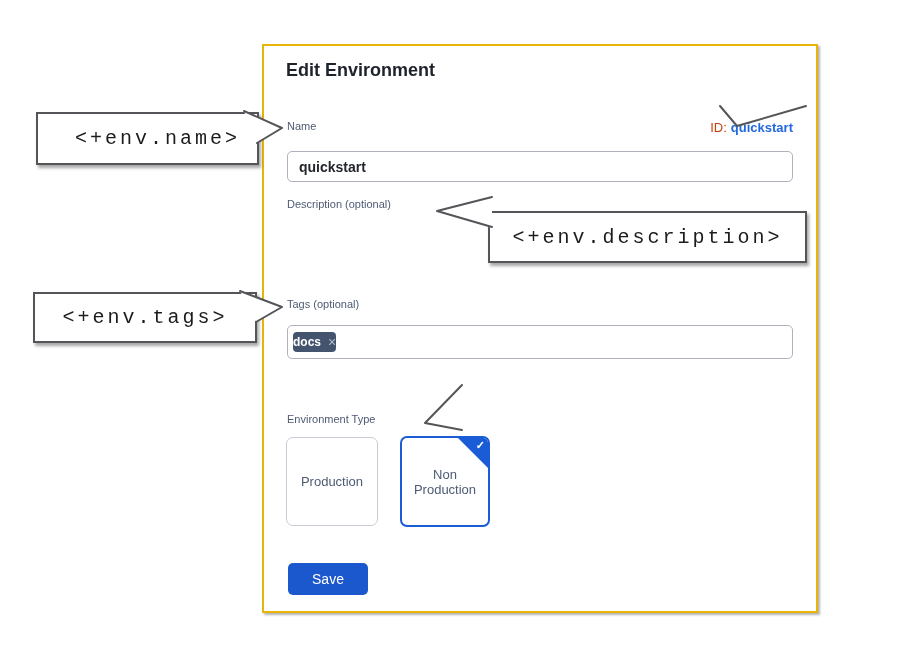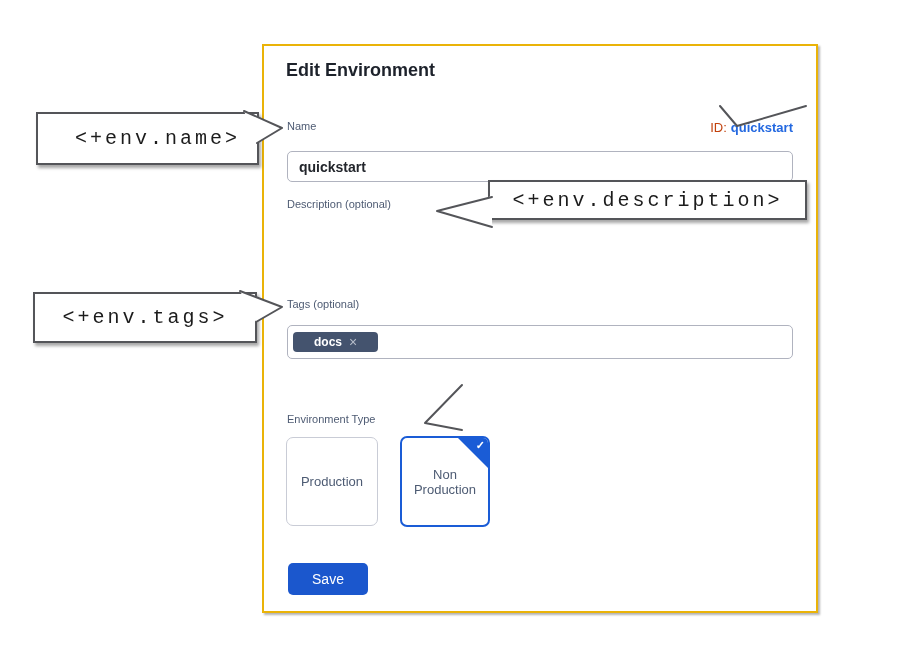--- a/index.html
+++ b/index.html
@@ -29,21 +29,21 @@
   .textarea-wrap{position:absolute;left:23px;top:173px;width:506px;height:66px;}
   .textarea{width:100%;height:100%;border:1px solid #b0b3bf;border-radius:5px;box-sizing:border-box;
             padding:8px 11px;font-size:14px;font-weight:600;color:#23262c;resize:none;outline:none;
             font-family:"Liberation Sans", sans-serif;background:#fff;}
   .resize-handle{position:absolute;right:3px;bottom:4px;}
 
   .tags-input{position:absolute;left:23px;top:279px;width:506px;height:34px;border:1px solid #b0b3bf;
               border-radius:5px;box-sizing:border-box;background:#fff;display:flex;align-items:center;
               padding:0 5px;cursor:text;}
   .tag-chip{display:inline-flex;align-items:center;gap:7px;background:#44536e;color:#fff;border-radius:4px;
-            padding:3px 21px;font-size:12px;font-weight:700;line-height:1.2;}
+            padding:3px 0;font-size:12px;font-weight:700;line-height:1.2;}
   .tag-remove{color:#b6bdc9;font-size:14px;line-height:1;cursor:pointer;font-weight:400;}
 
   .type-card{position:absolute;background:#fff;border:1px solid #c9ccd6;border-radius:7px;box-sizing:border-box;
              display:flex;align-items:center;justify-content:center;text-align:center;
              font-size:13px;font-weight:500;color:#4d5b73;cursor:pointer;padding:6px;}
   .card-production{left:22px;top:391px;width:92px;height:89px;}
   .card-nonprod{left:136px;top:390px;width:90px;height:91px;border:2px solid #1a5cd6;overflow:hidden;position:absolute;}
   .corner-fold{position:absolute;top:0;right:0;width:30px;height:30px;background:#1a5cd6;
                clip-path:polygon(0 0,100% 0,100% 100%);}
   .corner-check{position:absolute;top:1px;right:3px;color:#ffffff;font-size:11px;font-weight:700;}
@@ -52,21 +52,21 @@
             border:none;border-radius:5px;font-size:14px;font-weight:500;cursor:pointer;
             font-family:"Liberation Sans", sans-serif;}
 
   
   .callout{position:absolute;background:#fff;border:2px solid #545559;box-sizing:border-box;
            box-shadow:2px 3px 3px rgba(0,0,0,0.35);display:flex;align-items:center;justify-content:center;
            font-family:"Liberation Mono", monospace;font-size:20px;letter-spacing:3px;color:#1c1c1c;
            white-space:nowrap;z-index:10;}
   .co-name{left:36px;top:112px;width:223px;height:53px;padding-left:20px;}
   .co-identifier{left:527px;top:57px;width:334px;height:51px;}
-  .co-description{left:488px;top:180px;width:319px;height:40px;}
+  .co-description{left:488px;top:211px;width:319px;height:52px;}
   .co-tags{left:33px;top:292px;width:224px;height:51px;}
   .co-type{left:460px;top:378px;width:198px;height:53px;}
 
   .tails-overlay{position:absolute;left:0;top:0;width:899px;height:646px;z-index:11;pointer-events:none;}
 </style>
 </head>
 <body>
 
 <div class="stage">
 

